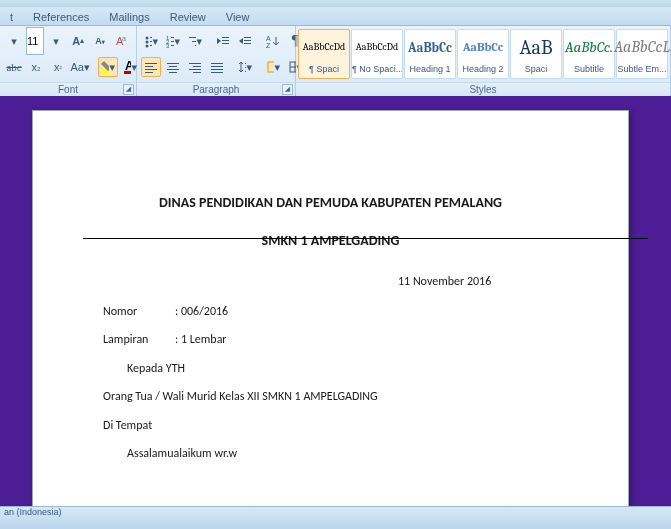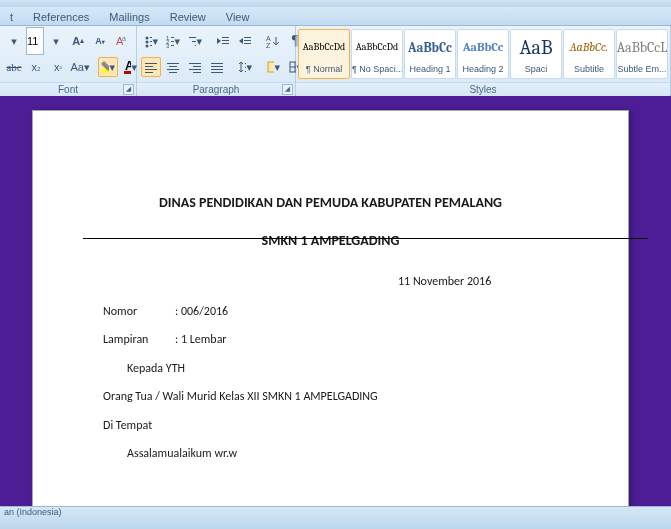--- a/index.html
+++ b/index.html
@@ -190,44 +190,44 @@
             </svg>▾</div>
       </div>
     </div>
     <div class="group-label"><span>Paragraph</span><span class="launcher">◢</span></div>
   </div>
 
   <div class="group styles-group">
     <div class="styles-row">
         <div class="style-tile sel">
           <div class="style-preview" style="font-size: 10px; color: rgb(0, 0, 0);">AaBbCcDd</div>
-          <div class="style-name">¶ Normal</div>
+          <div class="style-name">¶ Spaci</div>
         </div>
         <div class="style-tile">
           <div class="style-preview" style="font-size: 10px; color: rgb(0, 0, 0);">AaBbCcDd</div>
           <div class="style-name">¶ No Spaci...</div>
         </div>
         <div class="style-tile">
           <div class="style-preview" style="font-size: 13px; color: rgb(54, 95, 145); font-weight: bold;">AaBbCc</div>
           <div class="style-name">Heading 1</div>
         </div>
         <div class="style-tile">
           <div class="style-preview" style="font-size: 12px; color: rgb(79, 129, 189); font-weight: bold;">AaBbCc</div>
           <div class="style-name">Heading 2</div>
         </div>
         <div class="style-tile">
           <div class="style-preview" style="font-size: 20px; color: rgb(23, 54, 93);">AaB</div>
           <div class="style-name">Spaci</div>
         </div>
         <div class="style-tile">
-          <div class="style-preview" style="font-size: 12px; color: #a16207; font-style: italic;">AaBbCc.</div>
+          <div class="style-preview" style="font-size: 15px; color: #15803d; font-style: italic;">AaBbCc.</div>
           <div class="style-name">Subtitle</div>
         </div>
         <div class="style-tile">
-          <div class="style-preview" style="font-size: 14px; color: rgb(128, 128, 128); ">AaBbCcL</div>
+          <div class="style-preview" style="font-size: 16px; color: rgb(128, 128, 128); font-style: italic;">AaBbCcL</div>
           <div class="style-name">Subtle Em...</div>
         </div>
       </div>
     <div class="group-label"><span>Styles</span></div>
   </div>
 
 </div>
 
 <div class="workspace">
   <div class="page">

